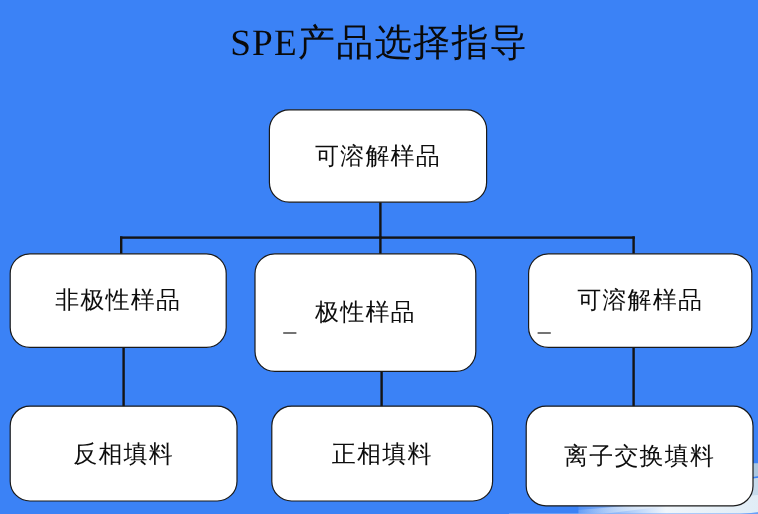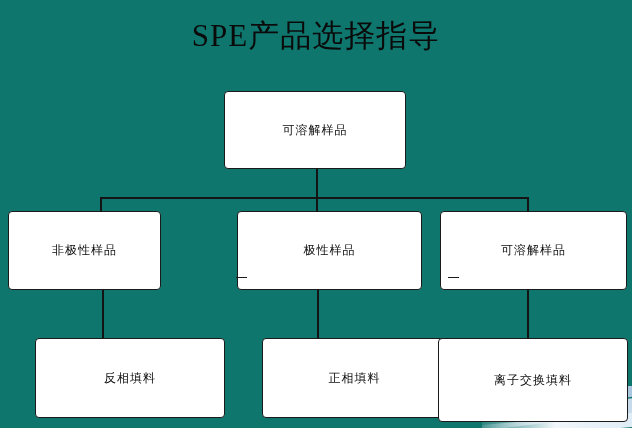--- a/index.html
+++ b/index.html
@@ -10,21 +10,21 @@
     width: 632px;
     height: 428px;
     background: #ffffff;
     font-family: "Liberation Sans", sans-serif;
     overflow: hidden;
   }
   #stage {
     position: relative;
     width: 632px;
     height: 428px;
-    background: #0f766e;
+    background: #3b82f6;
   }
 
   
   .corner-ribbon {
     position: absolute;
     right: 0;
     bottom: 0;
     width: 150px;
     height: 42px;
     overflow: hidden;
@@ -70,38 +70,38 @@
     letter-spacing: 1px;
     color: #0a0a0a;
     white-space: nowrap;
   }
 
   
   .node {
     position: absolute;
     box-sizing: border-box;
     border: 1.6px solid #1a1a1a;
-    border-radius: 4px;
+    border-radius: 17px;
     background: #ffffff;
     display: flex;
     align-items: center;
     justify-content: center;
     color: #0d0d0d;
     font-family: Liberation Serif, serif;
-    font-size: 12px;
+    font-size: 20px;
     letter-spacing: 1px;
     white-space: nowrap;
     z-index: 3;
   }
   .node-root      { left: 224px; top: 91px;  width: 182px; height: 78px; }
-  .node-mid-left  { left: 8px;   top: 211px; width: 153px; height: 79px; }
-  .node-mid-center{ left: 237px; top: 211px; width: 185px; height: 79px; }
+  .node-mid-left  { left: 8px;   top: 211px; width: 181px; height: 79px; }
+  .node-mid-center{ left: 212px; top: 211px; width: 185px; height: 99px; }
   .node-mid-right { left: 440px; top: 211px; width: 187px; height: 79px; }
-  .node-bot-left  { left: 8px;   top: 338px; width: 190px; height: 80px; margin-left: 27px; }
-  .node-bot-center{ left: 226px; top: 338px; width: 185px; height: 80px; margin-left: 36px; }
+  .node-bot-left  { left: 8px;   top: 338px; width: 190px; height: 80px; }
+  .node-bot-center{ left: 226px; top: 338px; width: 185px; height: 80px; }
   .node-bot-right { left: 438px; top: 338px; width: 190px; height: 84px; }
 
   
   .stray-tick {
     position: absolute;
     width: 11px;
     height: 0;
     border-top: 1.6px solid #1a1a1a;
     z-index: 4;
   }

